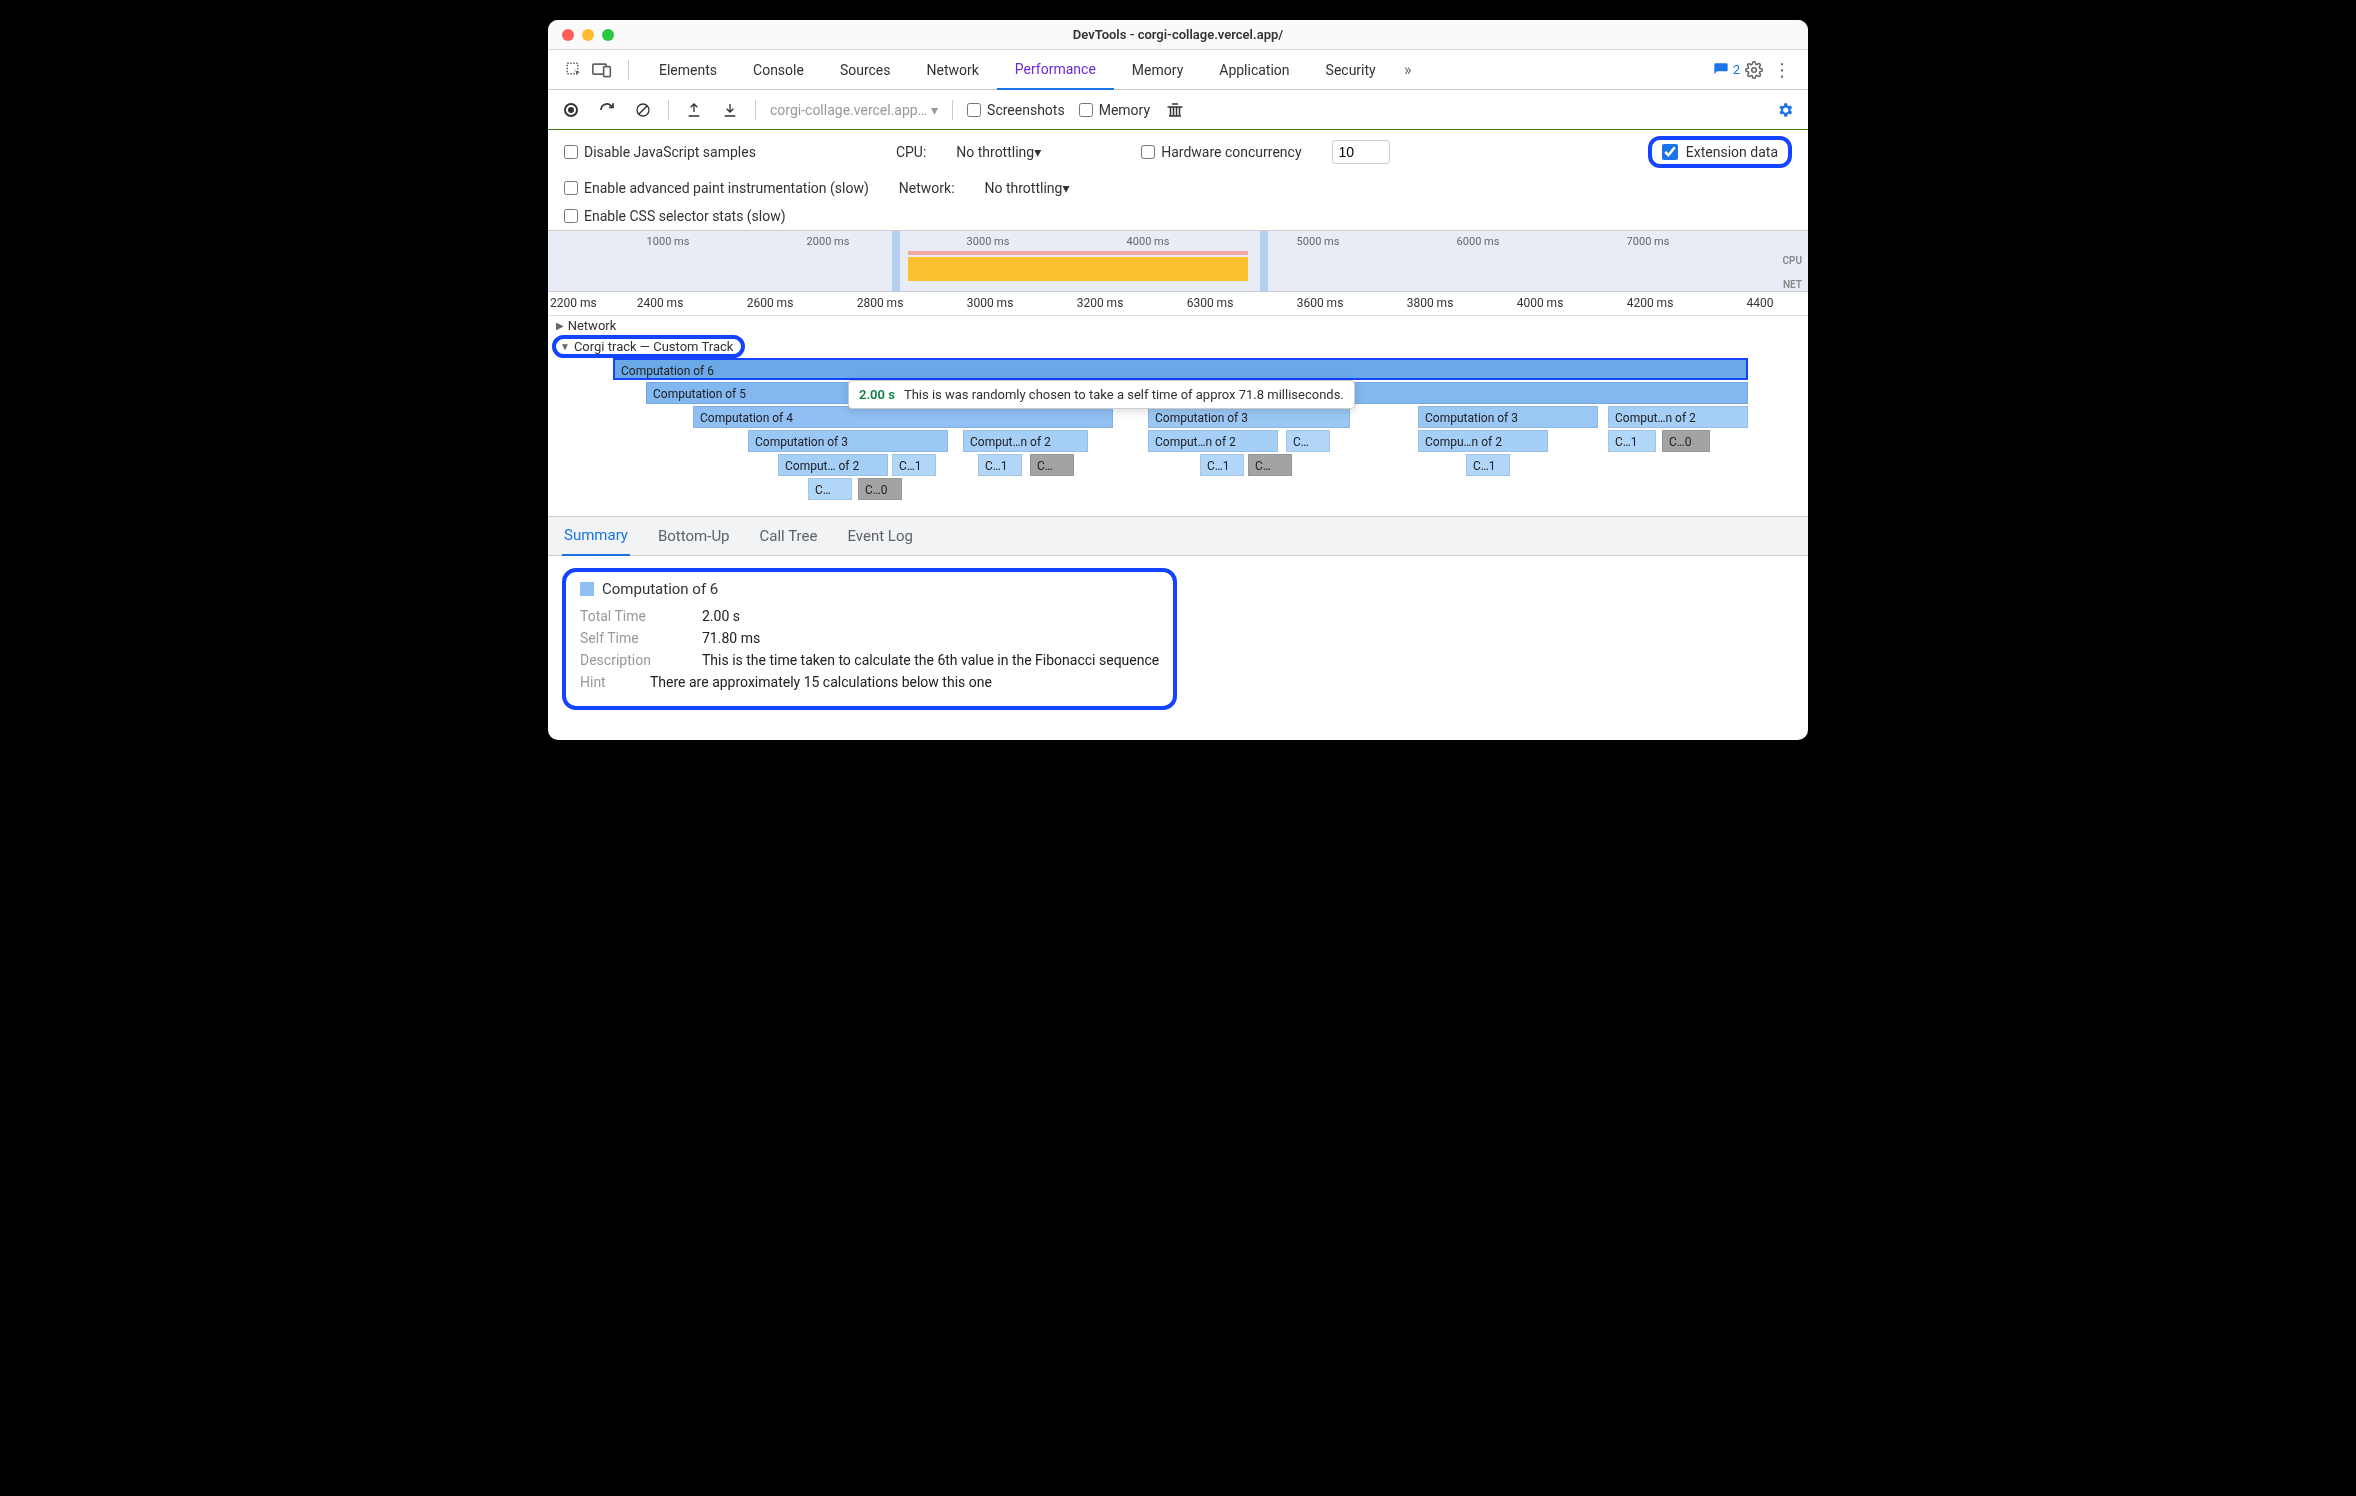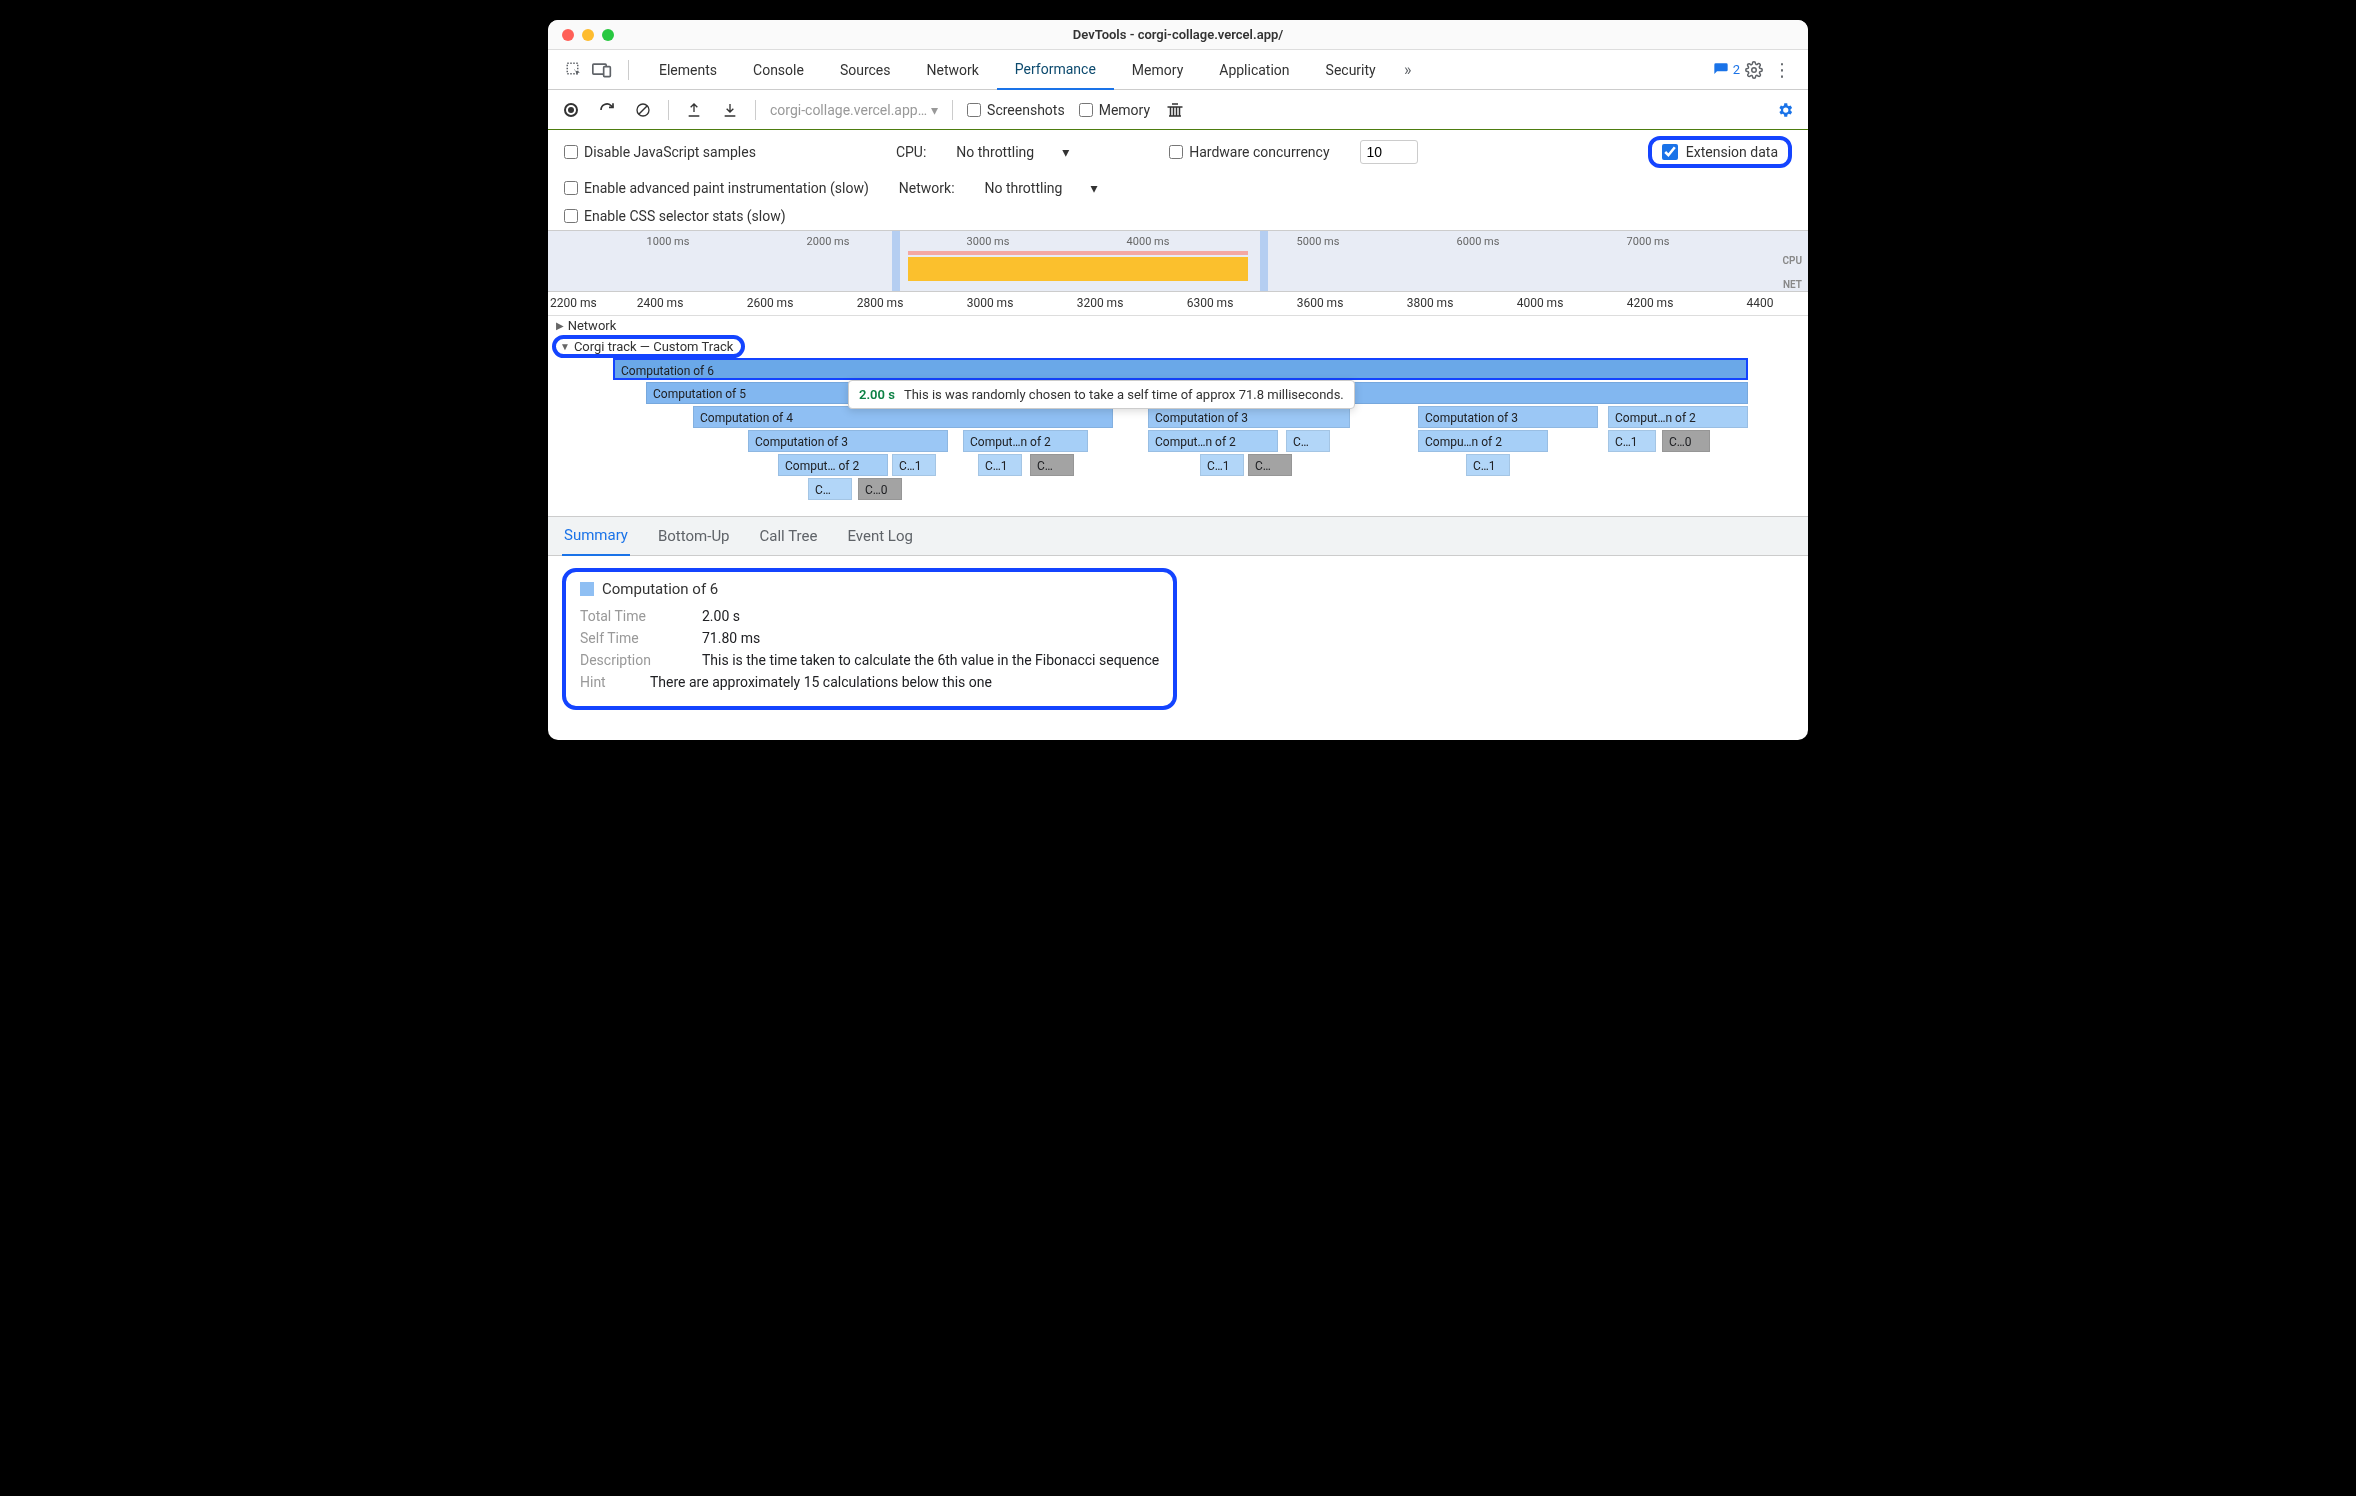--- a/index.html
+++ b/index.html
@@ -10,34 +10,34 @@
 .tl { width: 12px; height: 12px; border-radius: 50%; }
 .tl.red { background: #ff5f57; }
 .tl.yellow { background: #febc2e; }
 .tl.green { background: #28c840; }
 .title { position: absolute; left: 0; right: 0; text-align: center; font-size: 13px; font-weight: 600; color: #333; pointer-events: none; }
 
 .tabs { height: 40px; border-bottom: 1px solid #ccc; display: flex; align-items: center; padding: 0 12px; gap: 0; }
 .tabs .icon-btn { width: 28px; height: 28px; display: flex; align-items: center; justify-content: center; color: #5f6368; }
 .tabs .sep { width: 1px; height: 20px; background: #ccc; margin: 0 12px; }
 .tab { padding: 0 18px; height: 40px; display: flex; align-items: center; color: #333; cursor: pointer; font-size: 14px; }
-.tab.active { color: #0c4a6e; border-bottom: 2px solid #1a73e8; }
+.tab.active { color: #6d28d9; border-bottom: 2px solid #1a73e8; }
 .tabs .spacer { flex: 1; }
 .badge-count { display: flex; align-items: center; gap: 4px; color: #1a73e8; }
 
 .toolbar { height: 40px; border-bottom: 1px solid #4d7c0f; display: flex; align-items: center; padding: 0 12px; gap: 14px; }
 .toolbar .icon-btn { width: 22px; height: 22px; display: flex; align-items: center; justify-content: center; color: #5f6368; }
 .toolbar .vsep { width: 1px; height: 20px; background: #ccc; }
 .dropdown-url { color: #999; font-size: 14px; display: flex; align-items: center; gap: 4px; }
 .chk { display: flex; align-items: center; gap: 6px; font-size: 14px; }
 .chk input { width: 14px; height: 14px; }
 
 .settings-row { padding: 6px 16px; display: flex; align-items: center; gap: 30px; font-size: 14px; color: #333; }
 .settings-row .lbl { color: #333; }
-.sel-display { display: inline-flex; align-items: center; gap: 28px; }
+.sel-display { display: inline-flex; align-items: center; gap: 0; }
 .hc-input { width: 58px; border: 1px solid #ccc; border-radius: 3px; padding: 3px 6px; font-size: 14px; }
 
 .highlight-box { border: 4px solid #1444ff; border-radius: 12px; padding: 4px 10px; display: inline-flex; align-items: center; gap: 8px; }
 .highlight-box input[type=checkbox] { width: 16px; height: 16px; accent-color: #1a73e8; }
 
 .overview { height: 62px; background: #e8ecf5; position: relative; border-top: 1px solid #ccc; border-bottom: 1px solid #ccc; }
 .overview .tick { position: absolute; font-size: 11px; color: #666; top: 4px; transform: translateX(-50%); }
 .overview .yellow-bar { position: absolute; top: 26px; left: 360px; width: 340px; height: 24px; background: #fbc02d; }
 .overview .red-line { position: absolute; top: 20px; left: 360px; width: 340px; height: 4px; background: #f4a8a3; }
 .overview .handle { position: absolute; top: 0; width: 8px; height: 100%; background: #a8c7f0; opacity: 0.8; }

